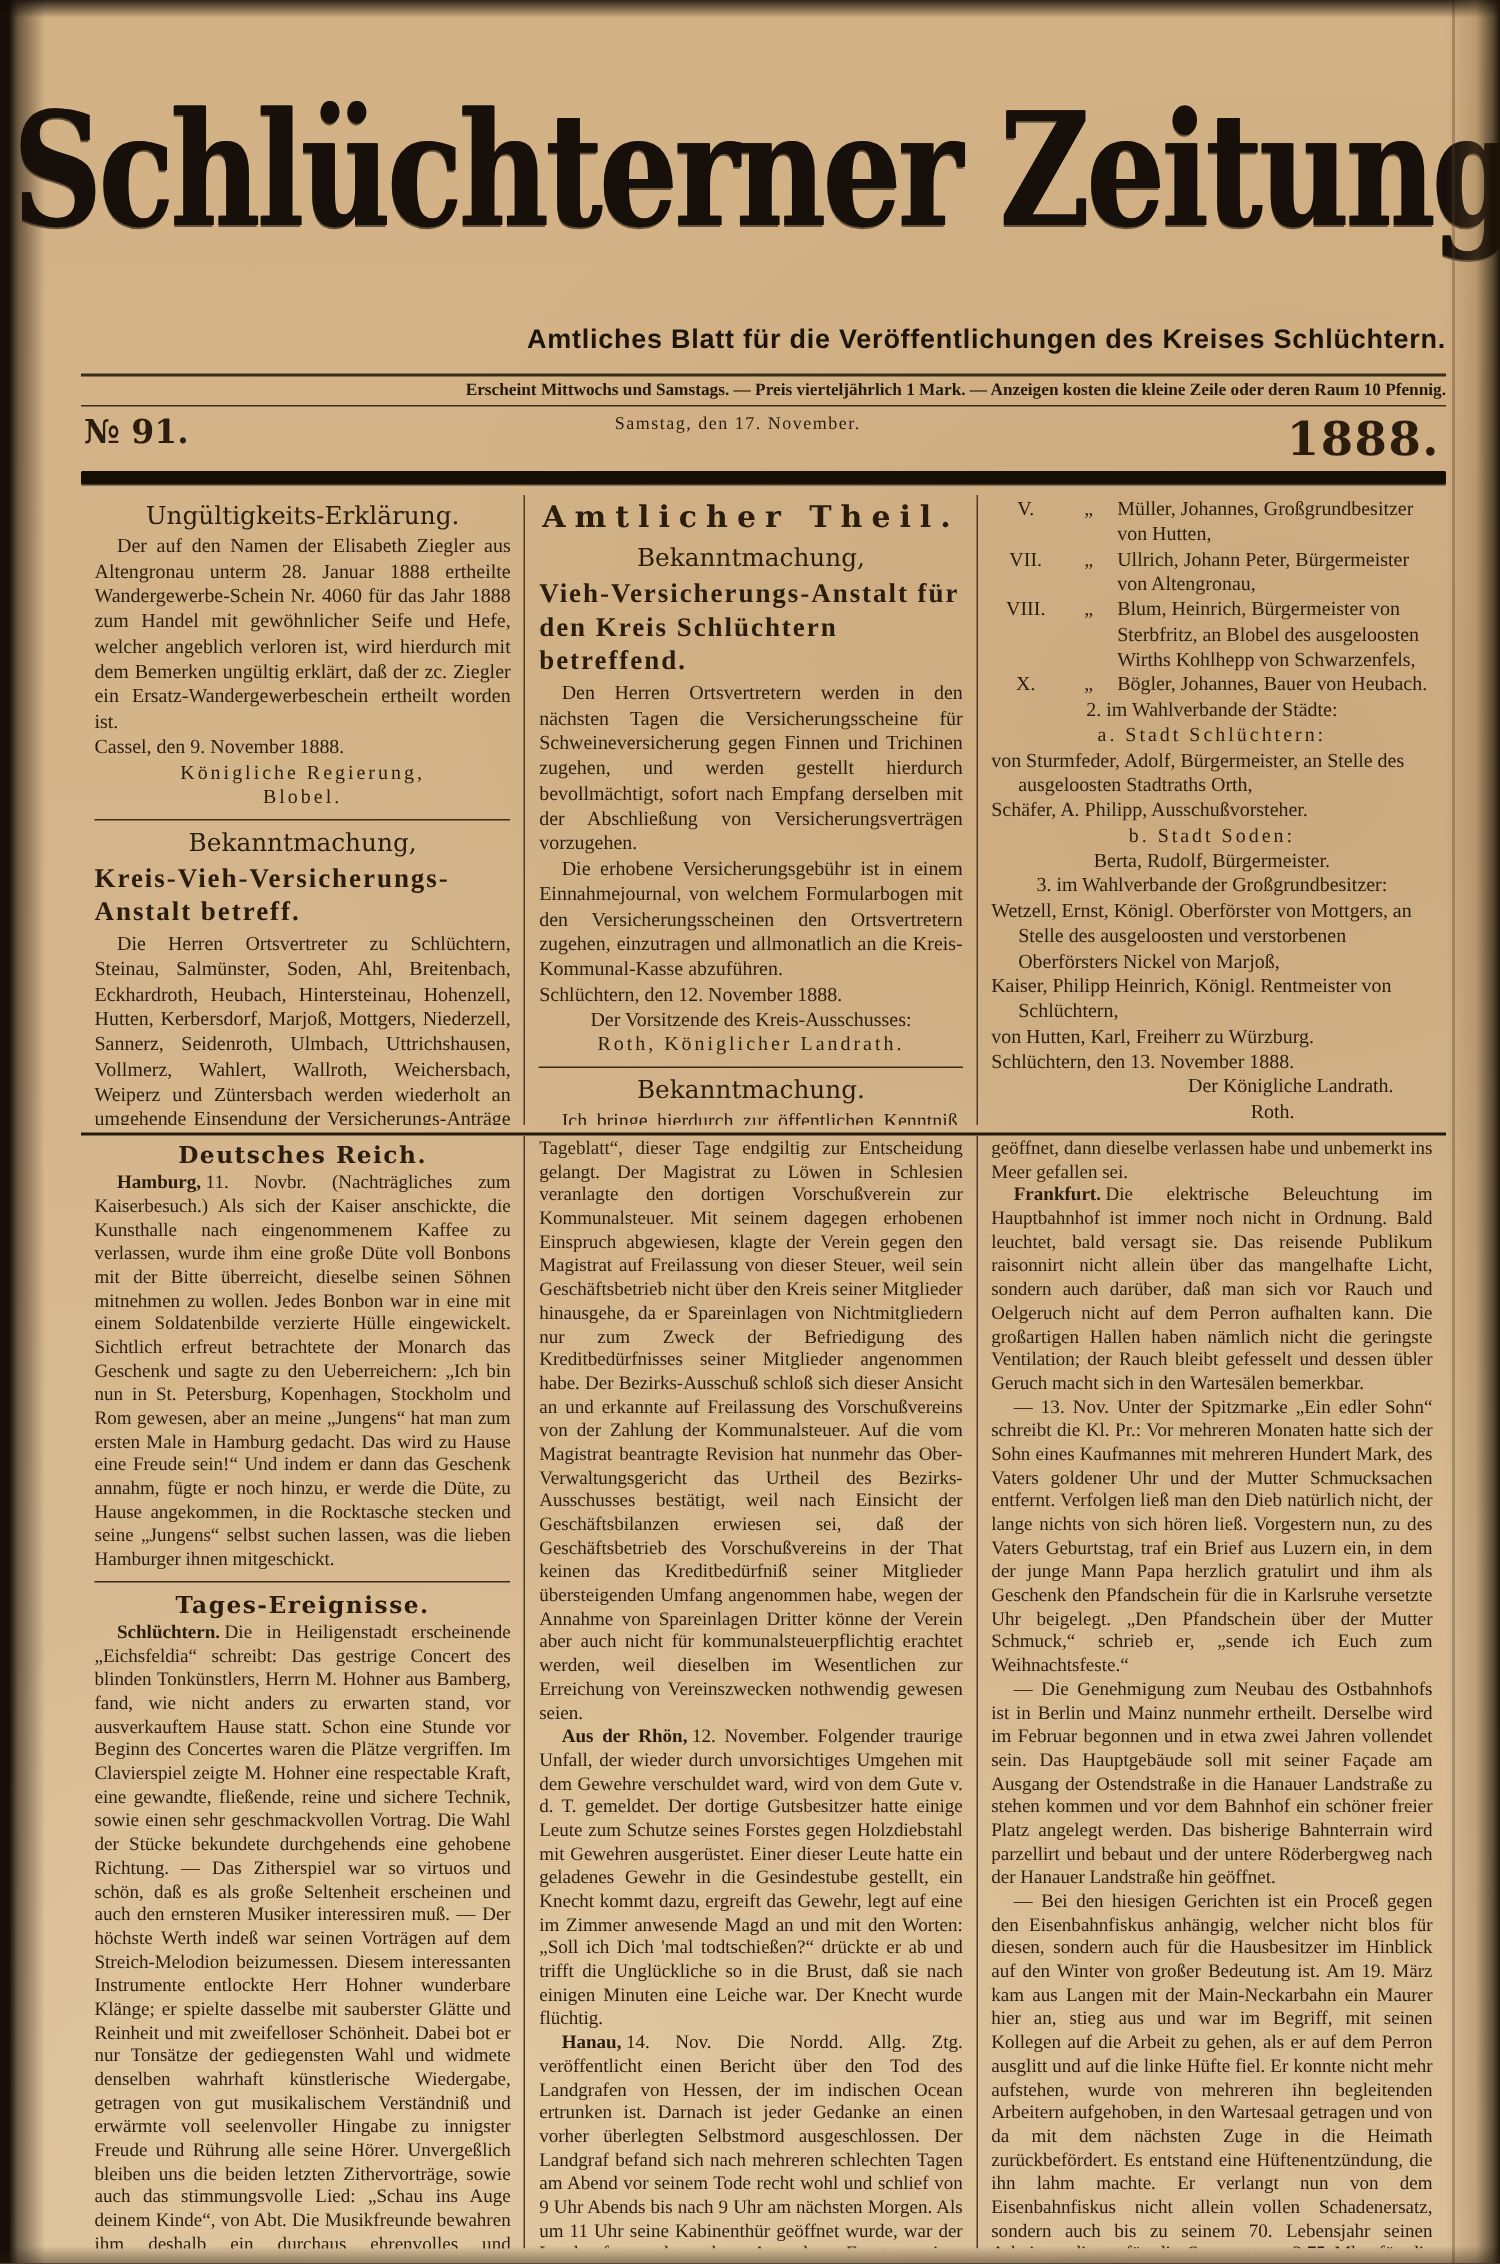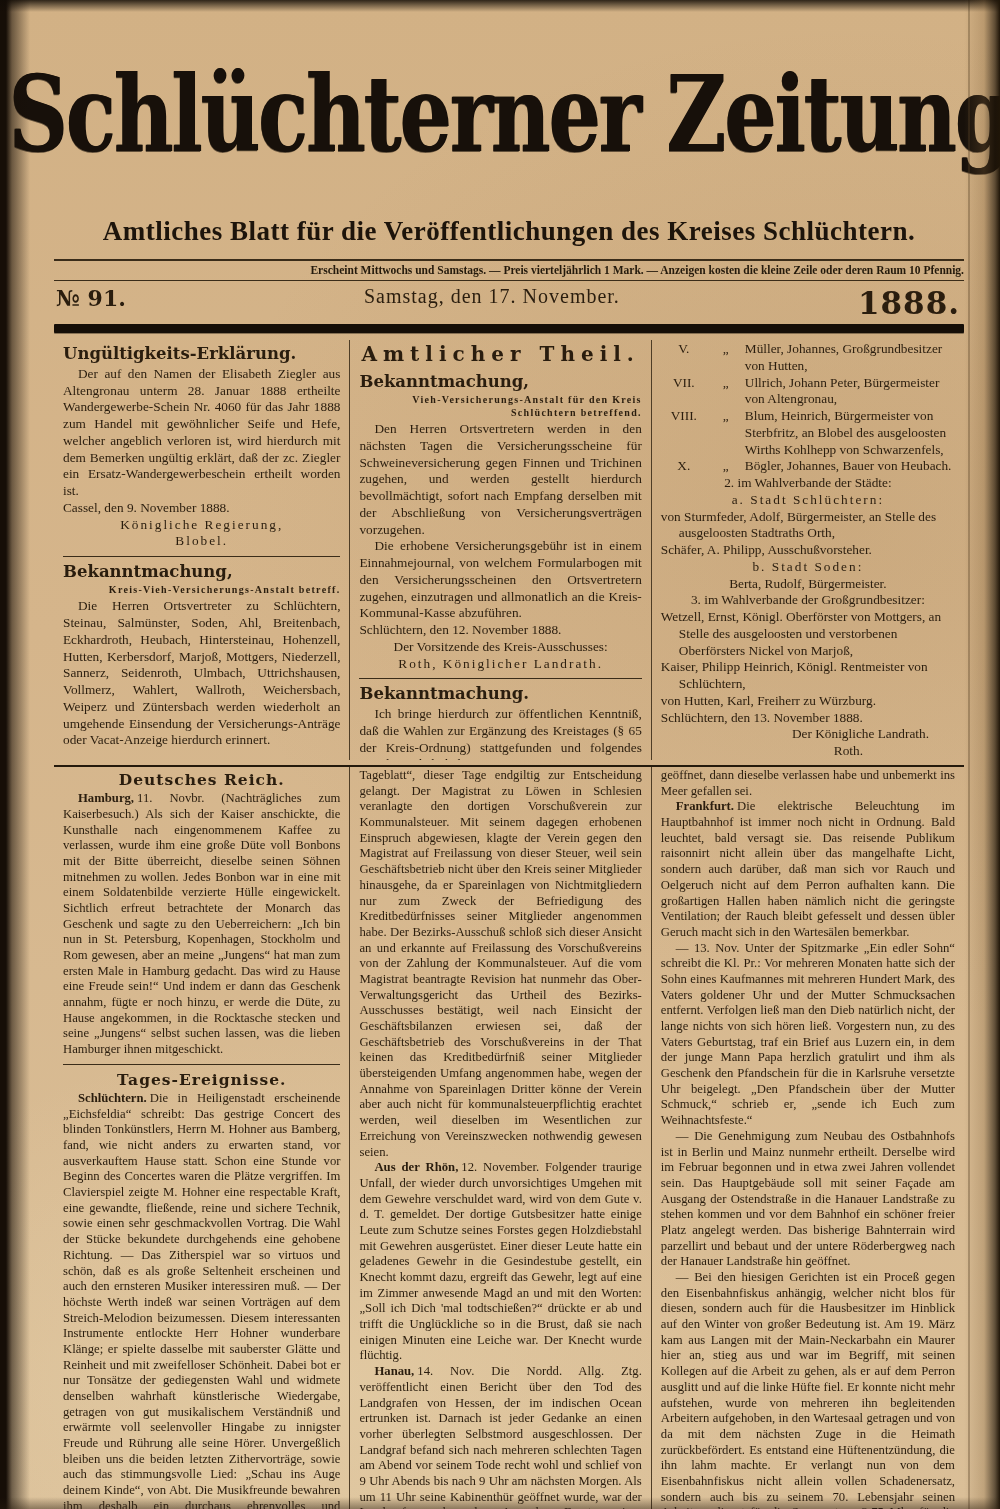--- a/index.html
+++ b/index.html
@@ -17,48 +17,48 @@
 
   
   .title-wrap{height:176px;display:flex;align-items:center;justify-content:center;overflow:visible;}
   .paper-title{
     font-family:"DejaVu Serif", serif;font-weight:bold;font-size:82px;line-height:1;
     white-space:nowrap;letter-spacing:-2px;color:#17100a;
     transform:scaleY(1.28);transform-origin:center;
     text-shadow:1px 0 0 #17100a, 0 1px 0 rgba(23,16,10,.6);
   }
   .paper-subtitle{
-    margin-top:14px;text-align:center;font-weight:bold;font-size:27px;color:#1d140b;
-    font-family:Liberation Serif, serif;letter-spacing:0.5px;
+    margin-top:14px;text-align:right;font-weight:bold;font-size:18px;color:#1d140b;
+    font-family:Liberation Sans, sans-serif;letter-spacing:0.5px;
   }
   .info-line{
     margin-top:12px;border-top:2px solid #31261663;border-top-color:#3a2c19;
     border-bottom:1.5px solid #3a2c19;
     text-align:right;font-weight:bold;font-size:11.5px;padding:3px 0 4px;color:#241a0c;
   }
   .date-row{display:flex;justify-content:space-between;align-items:flex-start;padding:4px 4px 0 2px;}
   .issue-no{font-size:22px;font-weight:bold;font-family:"DejaVu Serif",serif;}
-  .date-center{font-size:20px;letter-spacing:1px;}
+  .date-center{font-size:12px;letter-spacing:1px;}
   .year-big{font-size:31px;font-weight:bold;font-family:"DejaVu Serif",serif;letter-spacing:1px;}
   .thick-rule{height:9px;background:#150e07;margin-top:3px;border-radius:1px;box-shadow:0 1px 0 rgba(21,14,7,.4);}
 
   
   .section{display:grid;grid-template-columns:1fr 1.02fr 1.06fr;overflow:hidden;}
   .top-section{margin-top:7px;height:420px;}
   .bottom-section{border-top:2.5px solid #241a0c;margin-top:5px;height:742px;}
   .col{padding:1px 9px 0 9px;overflow:hidden;font-size:13.3px;line-height:1.26;text-align:justify;}
   .col + .col{border-left:1px solid #4e3d26;}
   .bottom-section .col{font-size:12.7px;line-height:1.235;}
 
   p{margin:0;text-indent:15px;overflow-wrap:break-word;hyphens:auto;}
   p.no-indent{text-indent:0;}
   p.hang{text-indent:-18px;padding-left:18px;text-align:left;}
   .center{text-align:center;text-indent:0;}
-  .art-title{font-weight:bold;font-size:16.5px;text-align:left;margin:3px 0 1px;font-family:"DejaVu Serif",serif;}
-  .art-sub{font-weight:bold;font-size:10px;text-align:right;letter-spacing:1.3px;margin-bottom:2px;font-family:Liberation Serif, serif;}
+  .art-title{font-weight:normal;font-size:16.5px;text-align:center;margin:3px 0 1px;font-family:"DejaVu Serif",serif;}
+  .art-sub{font-weight:bold;font-size:18px;text-align:left;letter-spacing:1.3px;margin-bottom:2px;font-family:Liberation Serif, serif;}
   .section-head{font-weight:bold;font-size:15.5px;text-align:center;letter-spacing:1px;margin:2px 0 2px;font-family:"DejaVu Serif",serif;}
   .amtlich-head{font-weight:bold;font-size:20px;text-align:center;letter-spacing:6px;margin:1px 0 5px;font-family:"DejaVu Serif",serif;}
   .divider{border-top:1.2px solid #3a2c19;margin:6px 0 5px;}
   .sig{text-align:center;text-indent:0;}
   .sig-sp{letter-spacing:2px;}
   .place-date{text-indent:8px;text-align:left;}
   .lead{font-weight:bold;padding-right:3px;}
 
   
   .off-row{display:grid;grid-template-columns:46px 38px 1fr;text-align:left;}

